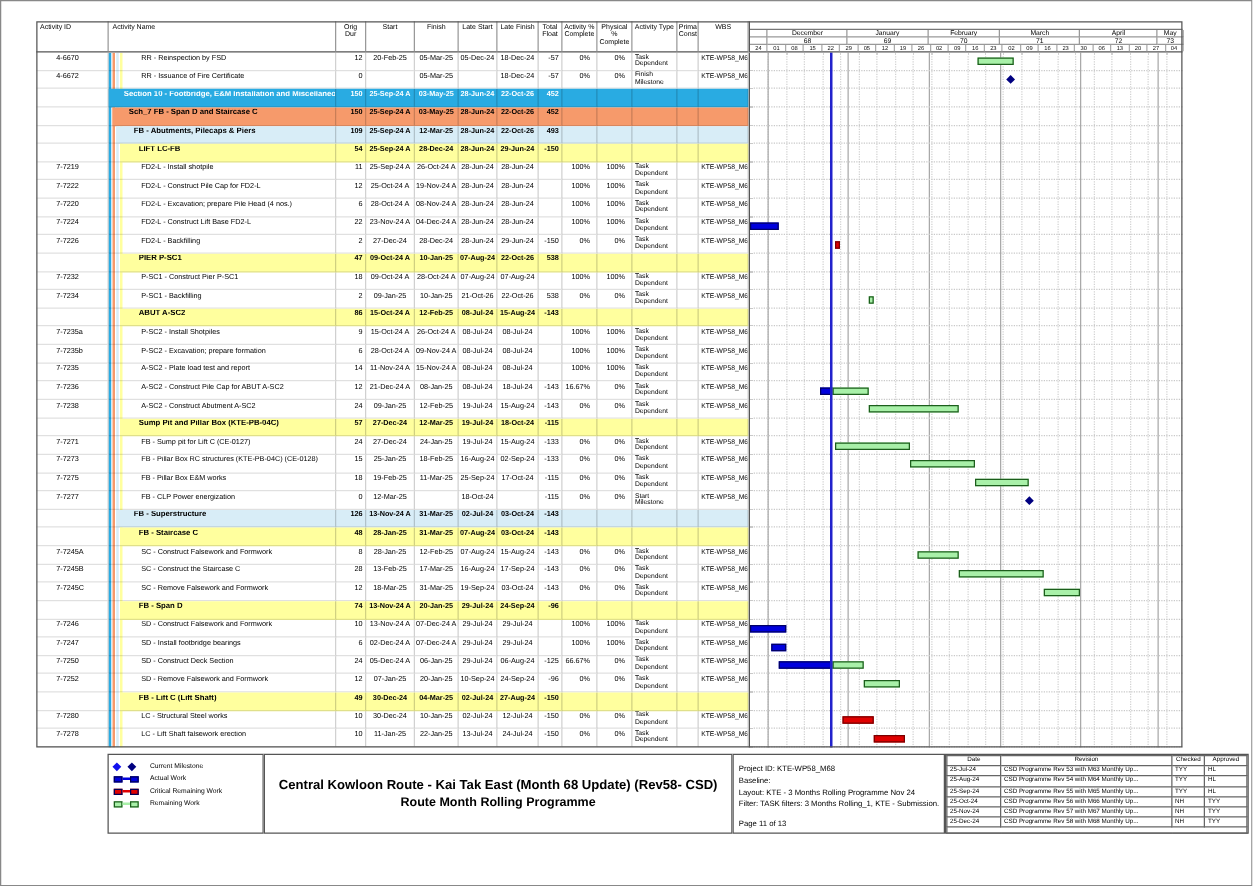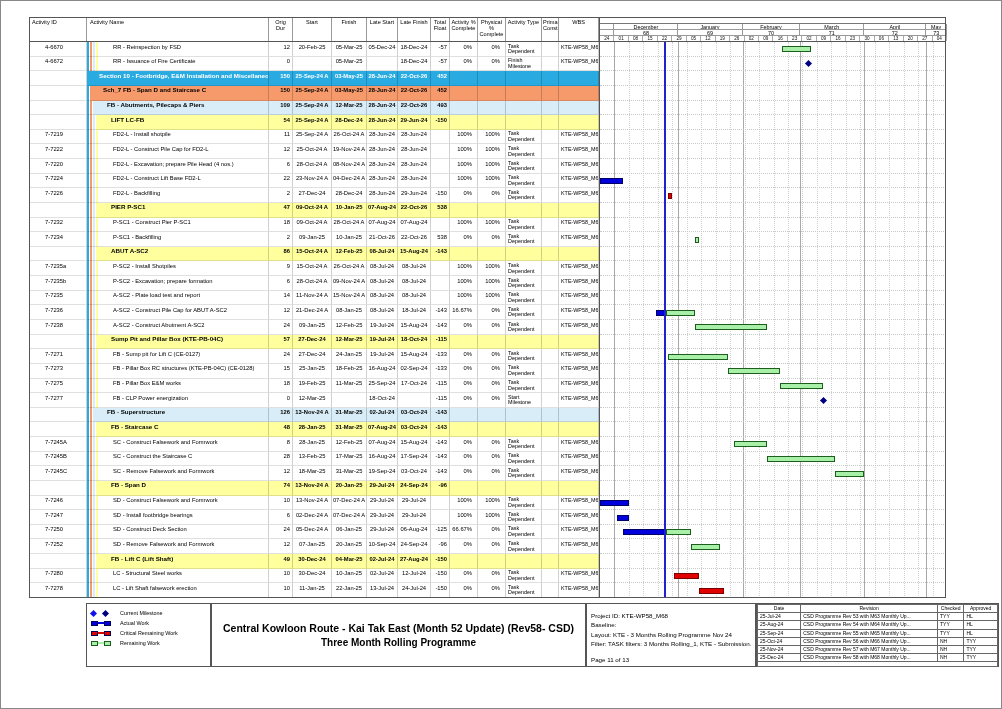--- a/index.html
+++ b/index.html
@@ -916,22 +916,22 @@
         <div class="legic">
           <span class="lrect" style="background:#a8f0a8;border-color:#1c5e1c"></span>
           <span class="lline" style="background:#a8f0a8"></span>
           <span class="lrect" style="background:#a8f0a8;border-color:#1c5e1c"></span>
         </div>
         <div class="leglb">Remaining Work</div>
       </div>
     </div>
 
   <div class="fbox titlebox">
-    <div class="t1">Central Kowloon Route - Kai Tak East (Month 52 Update) (Rev58- CSD)</div>
-    <div class="t2">Three Month Rolling Programme</div>
+    <div class="t1">Central Kowloon Route - Kai Tak East (Month 68 Update) (Rev58- CSD)</div>
+    <div class="t2">Route Month Rolling Programme</div>
   </div>
 
   <div class="fbox projbox">
     <div>Project ID: KTE-WP58_M68</div>
     <div>Baseline:</div>
     <div>Layout: KTE - 3 Months Rolling Programme Nov 24</div>
     <div>Filter: TASK filters: 3 Months Rolling_1, KTE - Submission.</div>
     <div class="pgnum">Page 11 of 13</div>
   </div>
 

